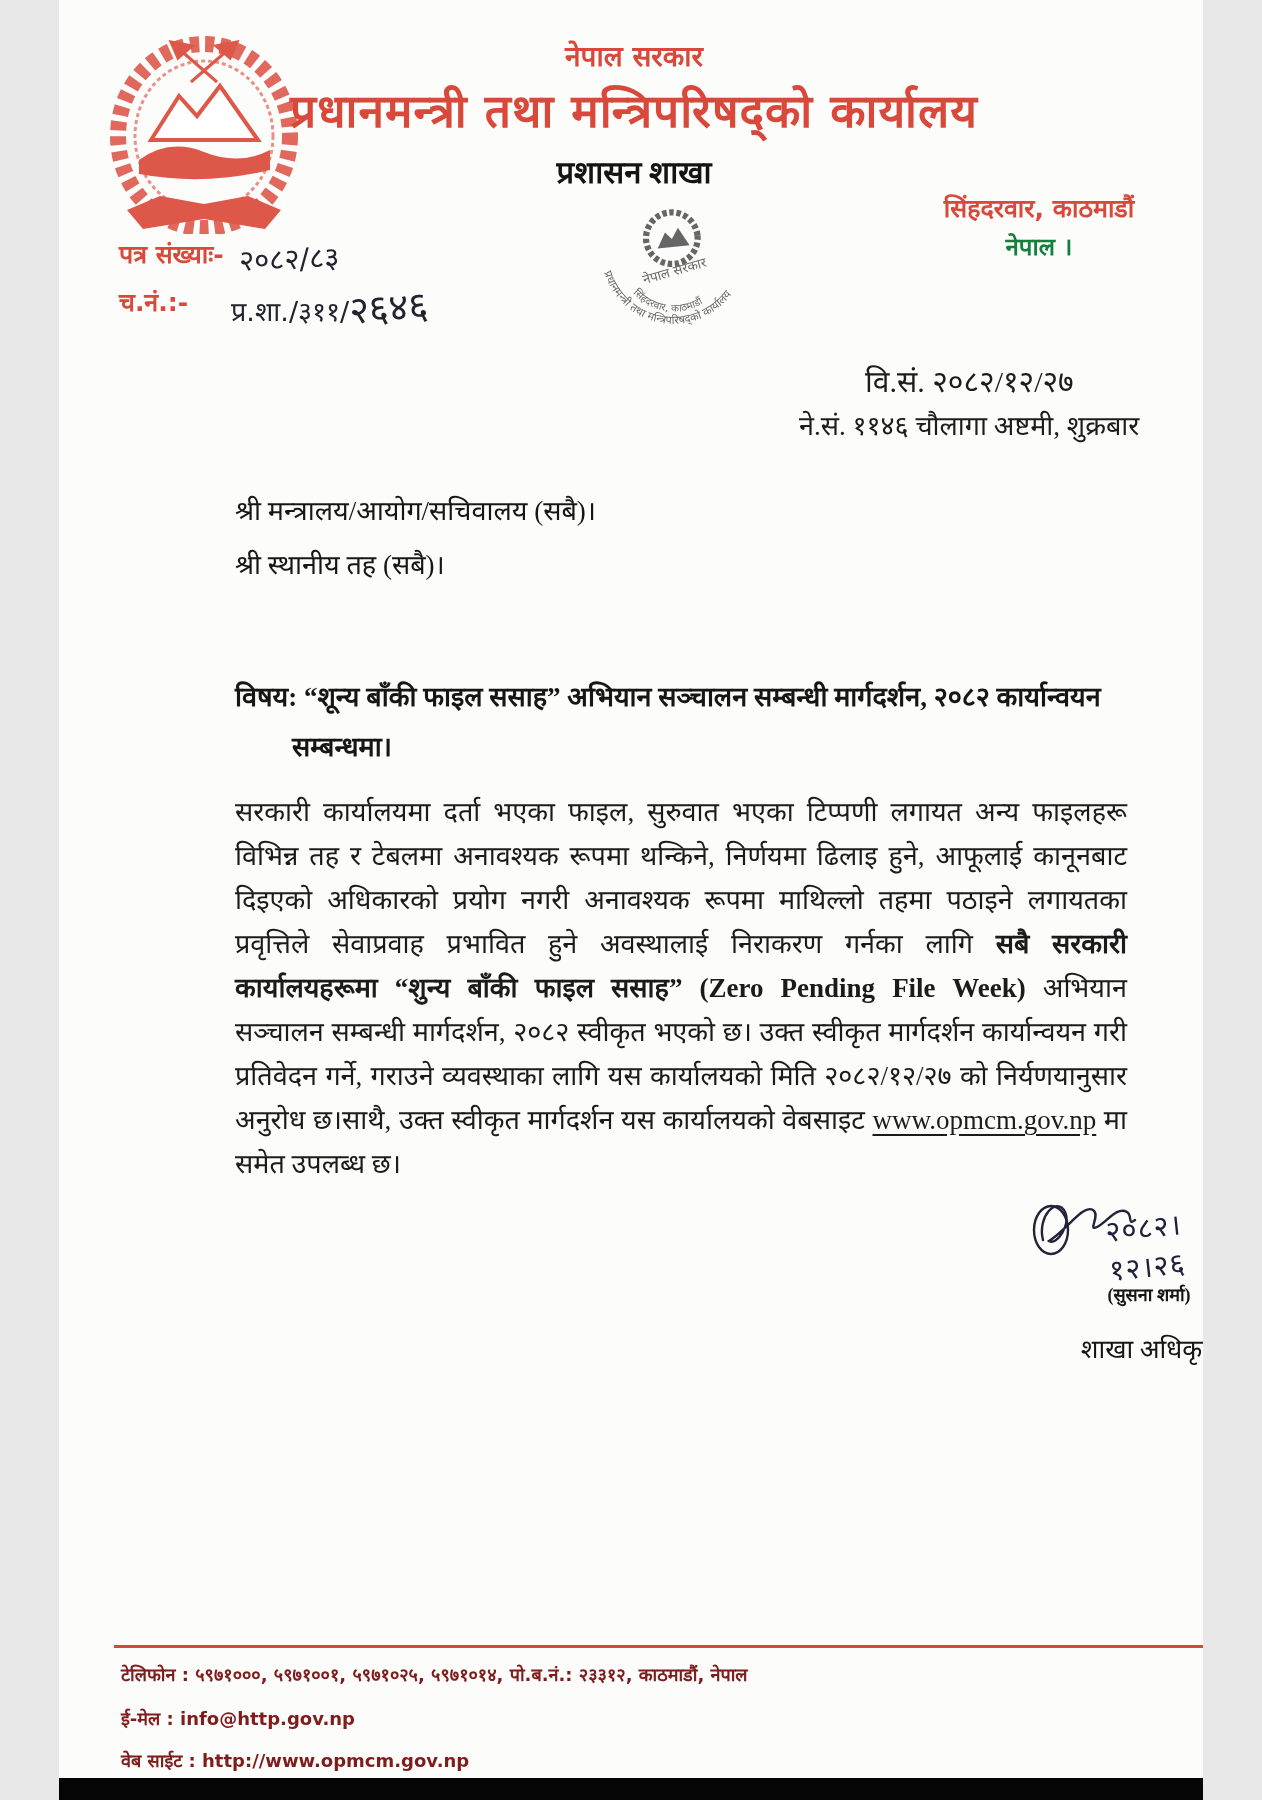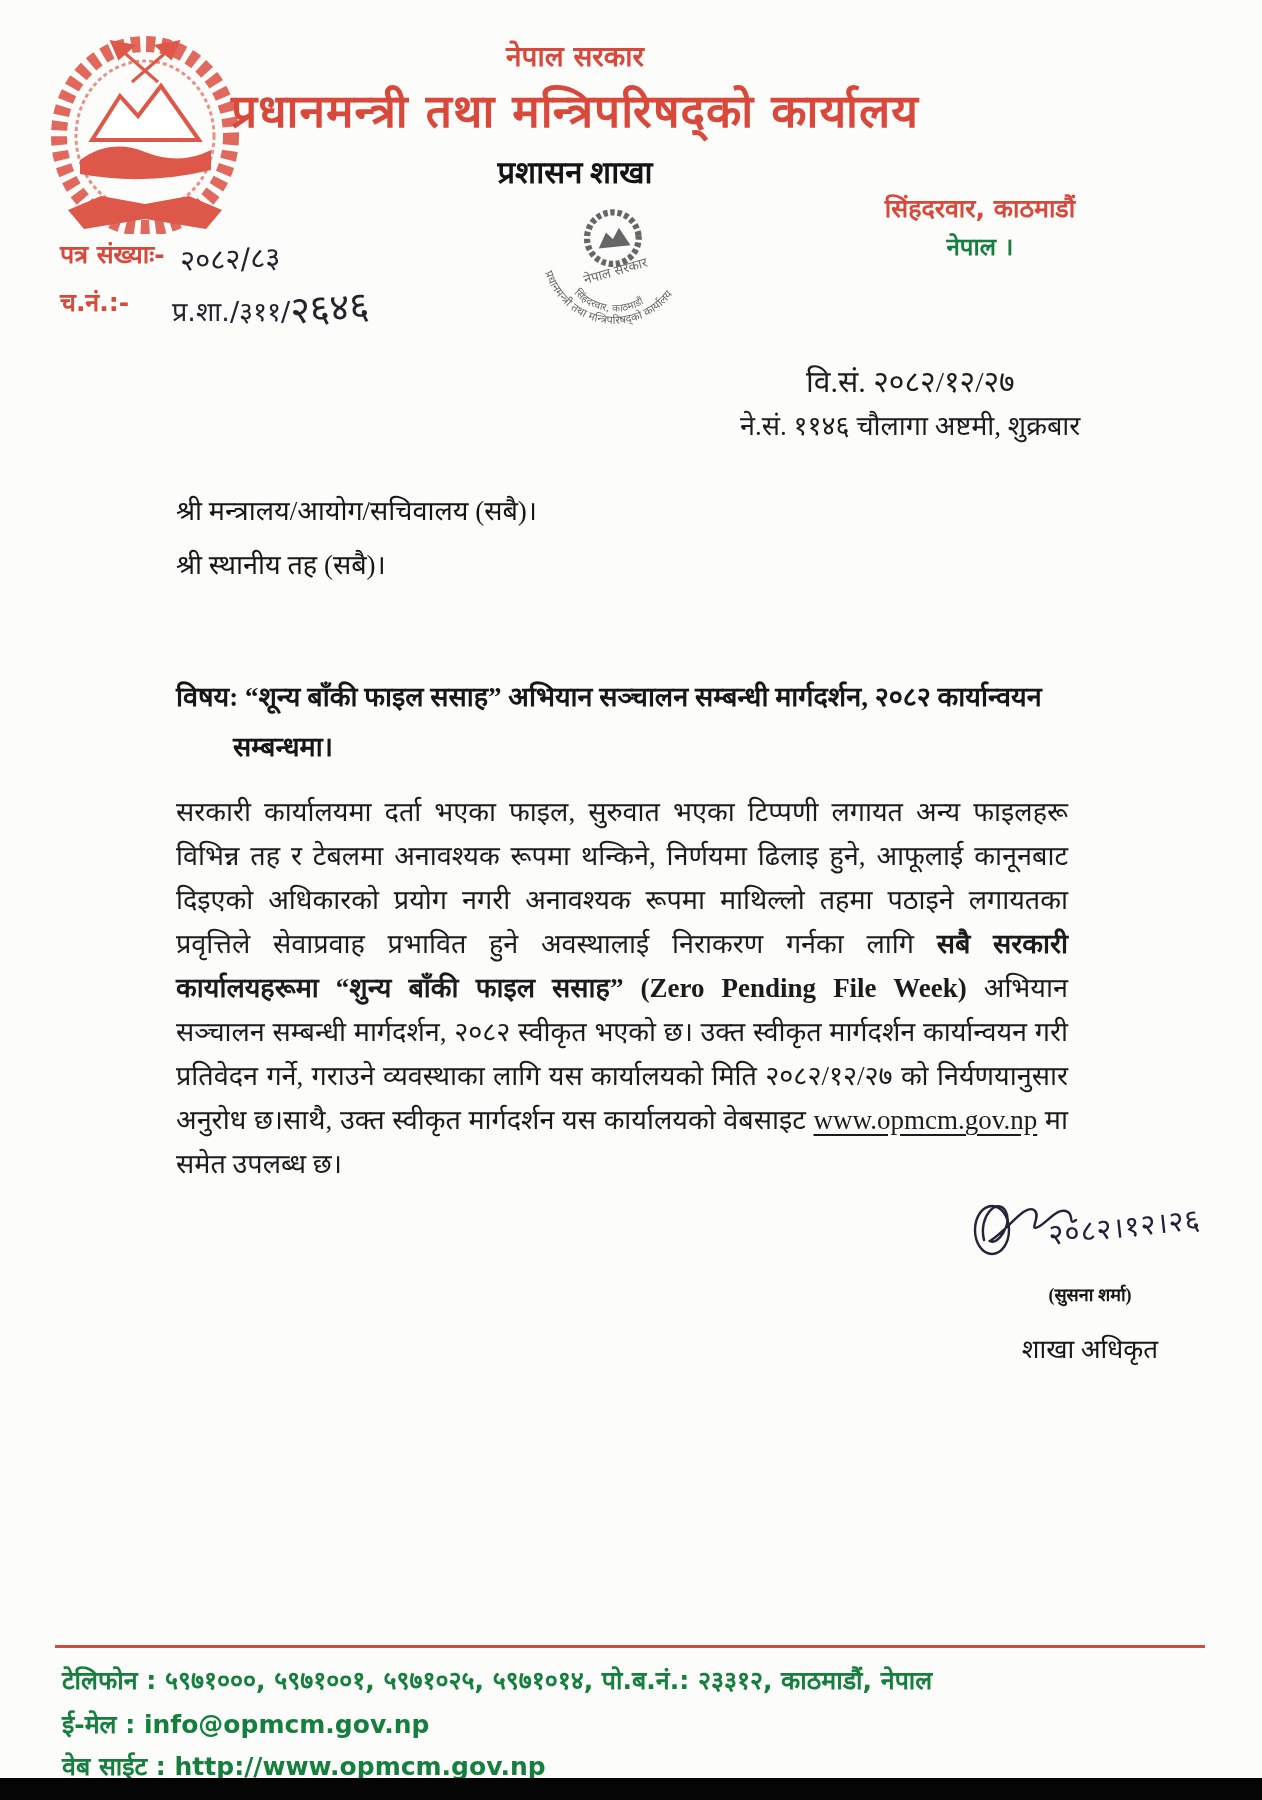--- a/index.html
+++ b/index.html
@@ -1,16 +1,16 @@
 <!DOCTYPE html>
 <html><head>
 <meta charset="utf-8">
 <style>
   html,body{margin:0;padding:0;background:#e8e8e8;}
-  .page{position:relative;width:1262px;height:1800px;margin:0 auto;background:#fcfcfa;overflow:hidden;
+  .page{position:relative;width:1144px;height:1800px;margin:0 auto;background:#fcfcfa;overflow:hidden;
         font-family:"Liberation Serif","DejaVu Serif",serif;color:#222;}
   .abs{position:absolute;}
 
   
   .header-wrap{left:0;top:0;width:1150px;text-align:center;}
   .gov-name{position:absolute;top:36px;left:0;width:100%;font-family:"DejaVu Sans",sans-serif;
             font-size:28px;font-weight:700;color:#d8483b;}
   .office-title{position:absolute;top:78px;left:0;width:100%;font-family:"DejaVu Sans",sans-serif;
             font-size:46px;font-weight:800;color:#d8483b;letter-spacing:1px;}
   .branch{position:absolute;top:150px;left:0;width:100%;font-size:31px;font-weight:700;color:#141414;}
@@ -35,21 +35,21 @@
   .body-par{left:176px;top:790px;width:892px;font-size:27px;line-height:44px;text-align:justify;color:#1b1b1b;}
   .body-par .b{font-weight:700;}
   .body-par .u{text-decoration:underline;text-underline-offset:5px;}
 
   .sig-date{left:1048px;top:1206px;font-size:29px;font-family:"DejaVu Sans",sans-serif;color:#20203a;
             transform:rotate(-6deg);letter-spacing:1px;}
   .sig-name{left:985px;top:1282px;width:210px;text-align:center;font-size:18px;color:#161616;font-weight:bold;}
   .sig-role{left:985px;top:1330px;width:210px;text-align:center;font-size:26px;color:#161616;}
 
   .foot-rule{left:55px;top:1645px;width:1150px;height:3px;background:#cf4b3e;}
-  .foot-line{left:62px;font-family:"DejaVu Sans",sans-serif;font-weight:700;font-size:25px;color:#15803d;}
+  .foot-line{left:62px;font-family:"DejaVu Sans",sans-serif;font-weight:700;font-size:18px;color:#7f1d1d;}
   .f1{top:1662px;}
   .f2{top:1706px;}
   .f3{top:1748px;}
   .black-bar{left:0;top:1778px;width:1262px;height:22px;background:#050505;}
 </style>
 </head>
 <body>
 
 <div class="page">
 
@@ -130,17 +130,17 @@
       <ellipse cx="24" cy="44" rx="17" ry="24" fill="none" stroke="#23233a" stroke-width="2.4"></ellipse>
       <path d="M16,54 C10,30 30,10 38,26 C44,38 30,60 22,55 C40,44 56,18 66,24 C74,29 60,46 70,41 C80,36 90,20 100,26 C106,30 100,40 108,34" fill="none" stroke="#23233a" stroke-width="2.4" stroke-linecap="round"></path>
     </svg>
   </div>
   <div class="abs sig-date">२०८२।१२।२६</div>
   <div class="abs sig-name">(सुसना शर्मा)</div>
   <div class="abs sig-role">शाखा अधिकृत</div>
 
   <div class="abs foot-rule"></div>
   <div class="abs foot-line f1">टेलिफोन : ५९७१०००, ५९७१००१, ५९७१०२५, ५९७१०१४, पो.ब.नं.: २३३१२, काठमाडौं, नेपाल</div>
-  <div class="abs foot-line f2">ई-मेल : info@opmcm.gov.np</div>
+  <div class="abs foot-line f2">ई-मेल : info@http.gov.np</div>
   <div class="abs foot-line f3">वेब साईट : http://www.opmcm.gov.np</div>
 
   <div class="abs black-bar"></div>
 </div>
 
 </body></html>

